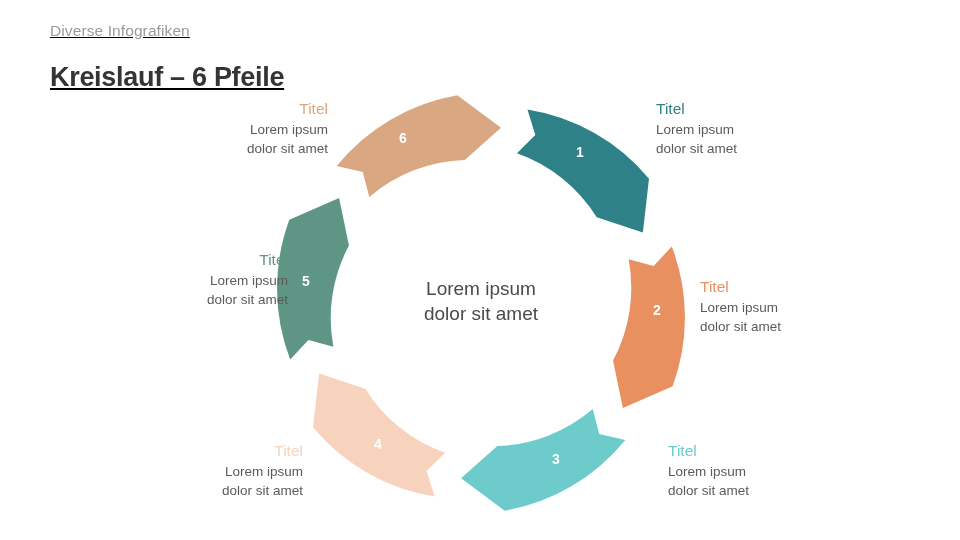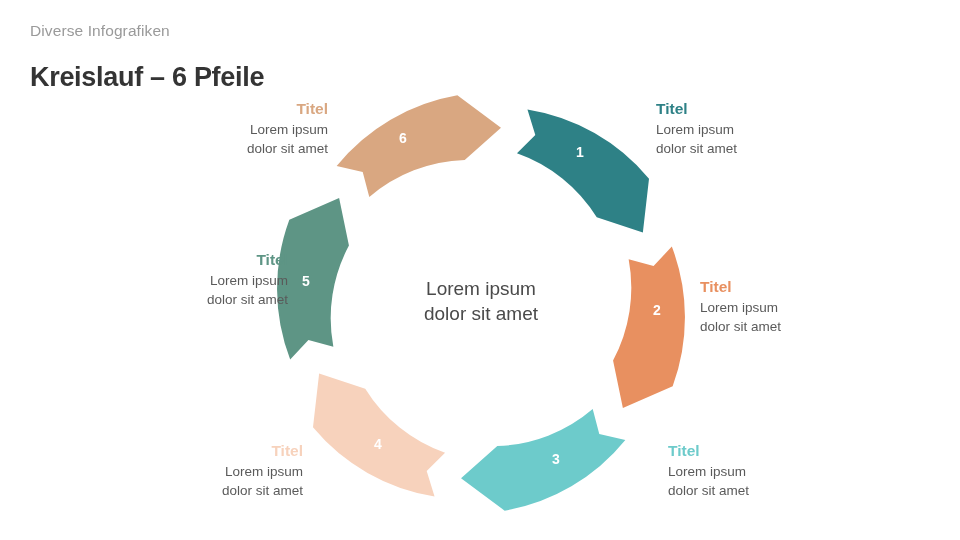--- a/index.html
+++ b/index.html
@@ -12,22 +12,23 @@
     height: 540px;
     background: #ffffff;
     font-family: "Liberation Sans", sans-serif;
     overflow: hidden;
     position: relative;
   }
 
   
   #header {
     position: absolute;
-    left: 30px;
+    left: 50px;
     top: 22px;
+    text-decoration: underline;
   }
   #eyebrow {
     font-size: 15.5px;
     color: #9a9a9a;
     letter-spacing: 0.1px;
     line-height: 1.2;
     white-space: nowrap;
   }
   #page-title {
     font-size: 27px;
@@ -68,21 +69,21 @@
 
   
   .label-block {
     position: absolute;
     width: 185px;
   }
   .label-block.left  { text-align: right; }
   .label-block.right { text-align: left; }
   .label-title {
     font-size: 15.5px;
-    font-weight: bold;
+    font-weight: normal;
     line-height: 1.25;
     margin-bottom: 3px;
   }
   .label-desc {
     font-size: 13.5px;
     color: #5a5a5a;
     line-height: 1.36;
   }
 
   

